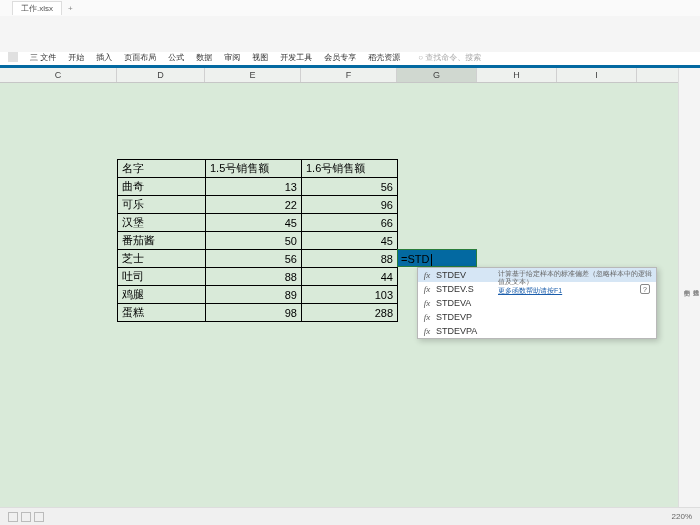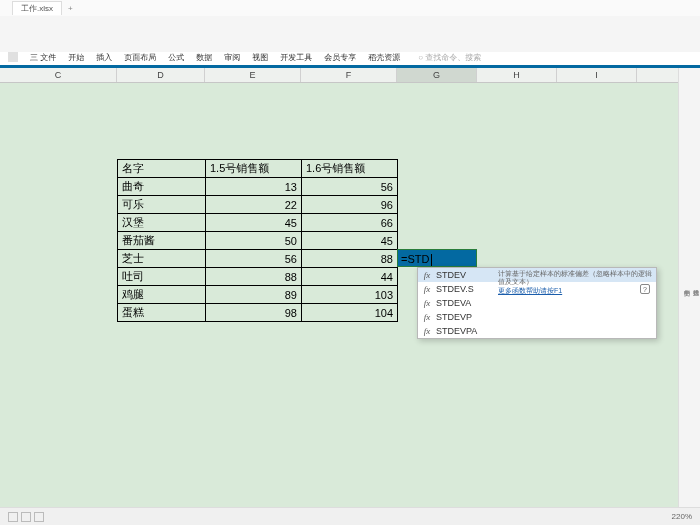--- a/index.html
+++ b/index.html
@@ -248,21 +248,21 @@
             <td class="val">44</td>
           </tr>
           <tr>
             <td class="name">鸡腿</td>
             <td class="val">89</td>
             <td class="val">103</td>
           </tr>
           <tr>
             <td class="name">蛋糕</td>
             <td class="val">98</td>
-            <td class="val">104</td>
+            <td class="val">288</td>
           </tr>
         </tbody>
     </table>
 
     <div class="active-cell">
       <span>=STD</span><span class="cursor-bar"></span>
     </div>
 
     <div class="ac-pop">
       <div id="aclist">

